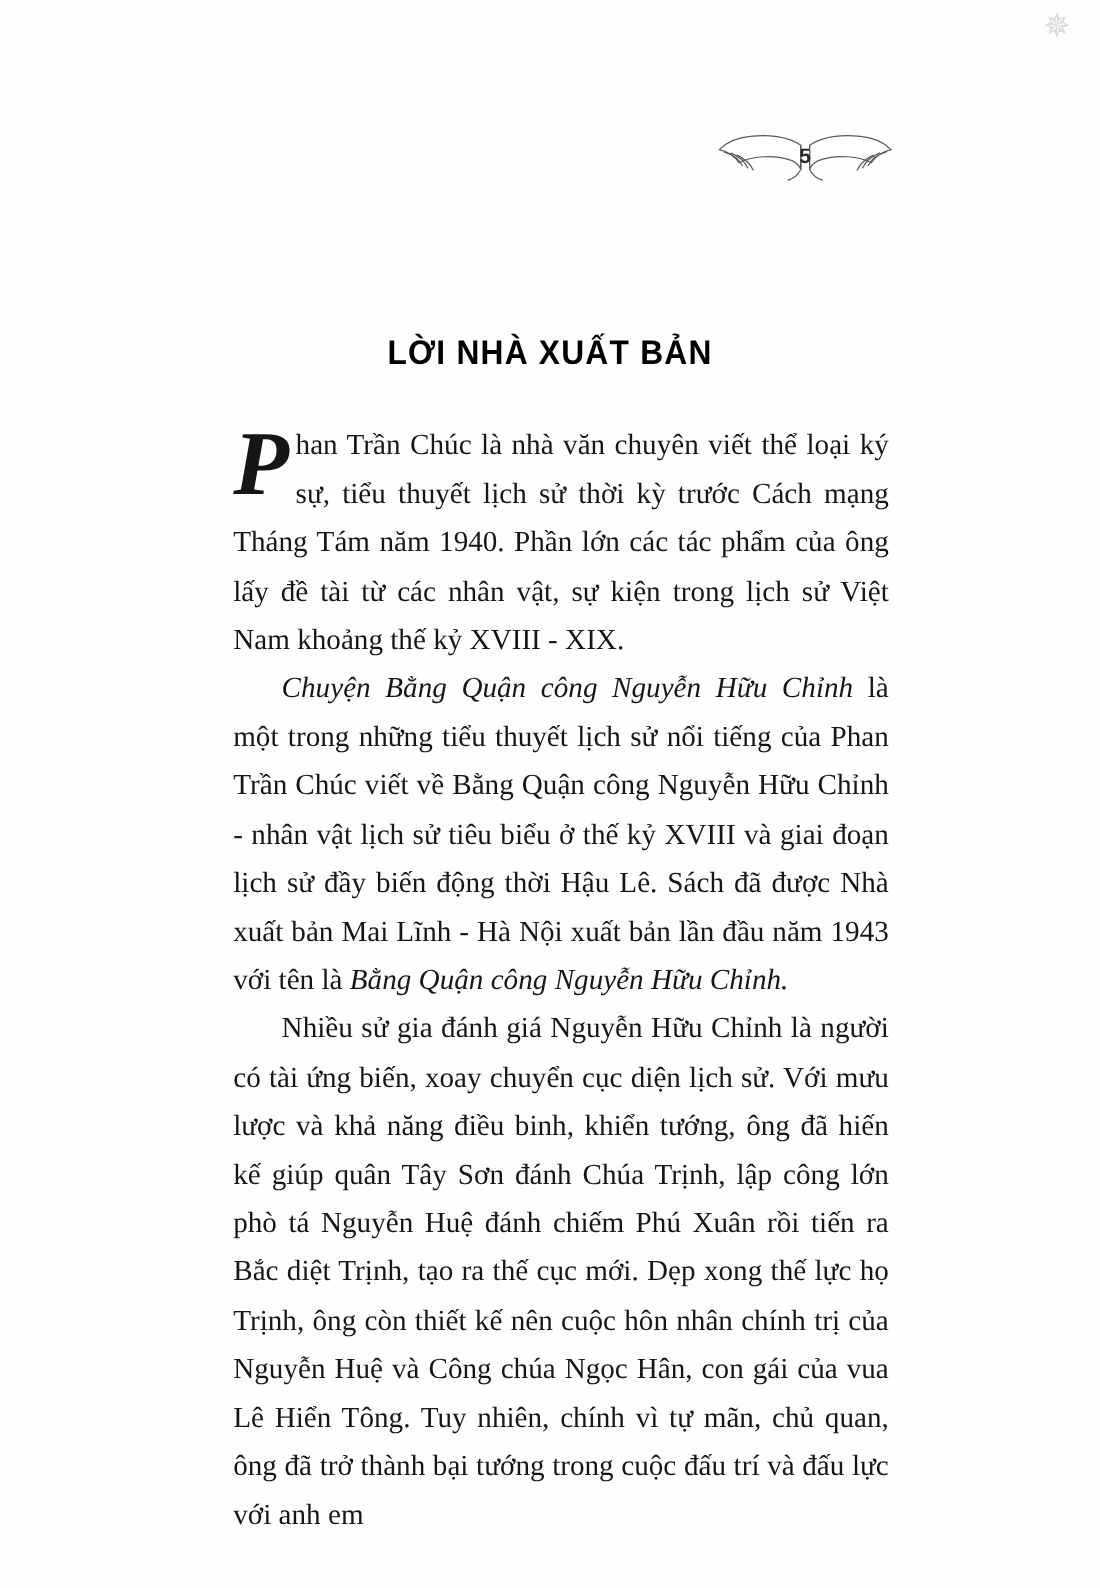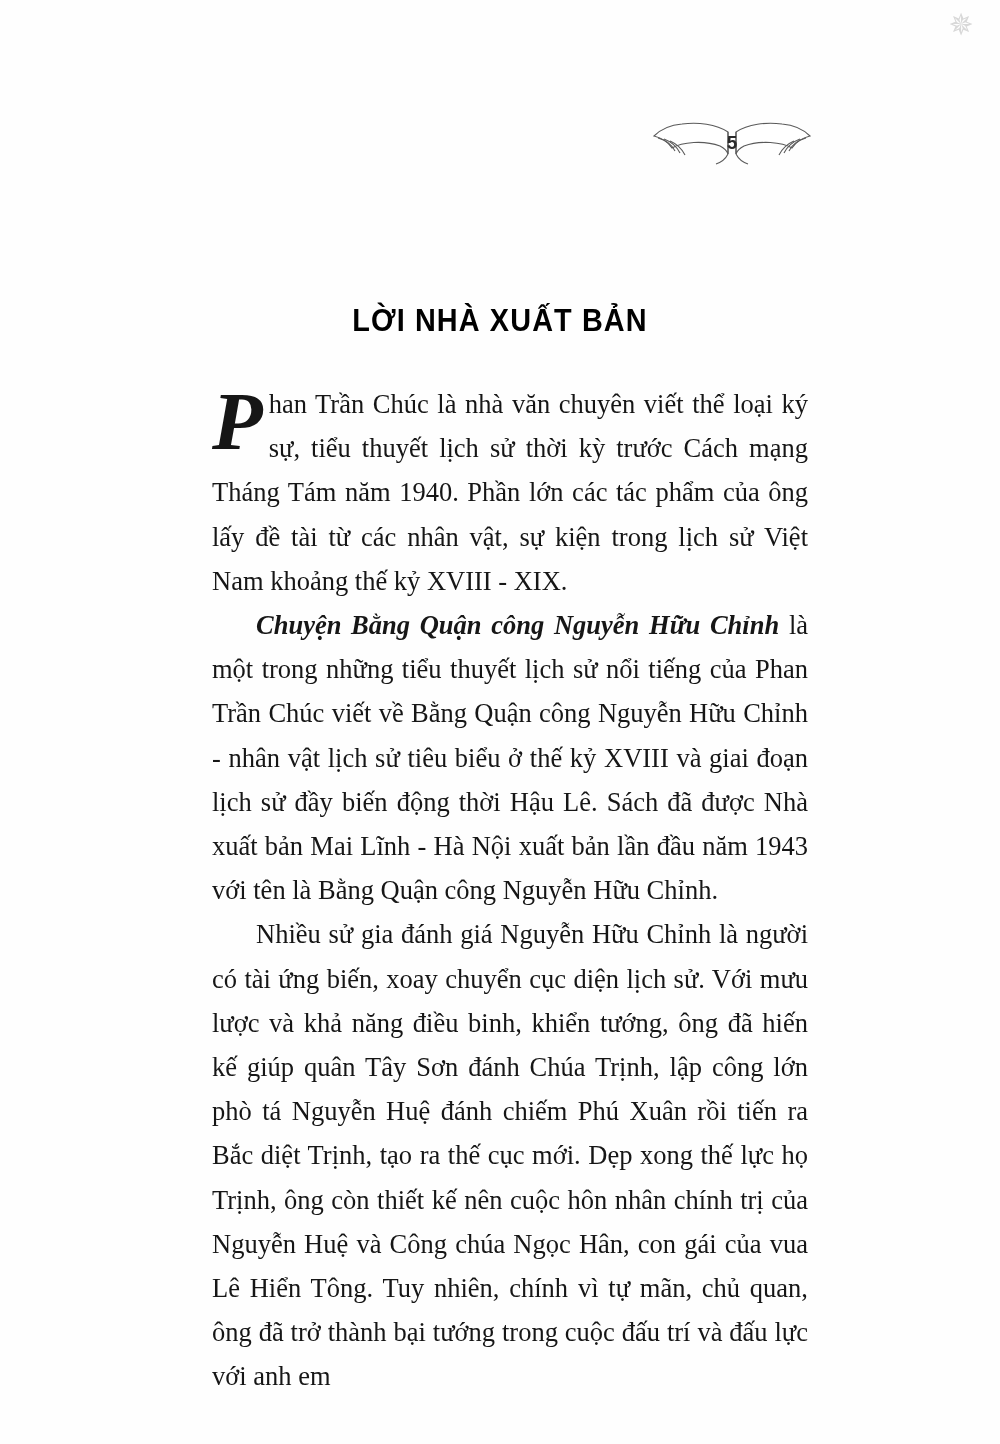--- a/index.html
+++ b/index.html
@@ -106,24 +106,25 @@
     font-family: "Liberation Serif", serif;
     font-style: italic;
     font-weight: bold;
     font-size: 83px;
     line-height: 66px;
     padding: 4px 6px 0 0;
     margin-top: 2px;
   }
 
   .bold-italic {
-    font-weight: bold;
+    font-weight: normal;
     font-style: italic;
   }
   .italic {
+    font-style: italic;
   }
 </style>
 </head>
 <body>
 
 <div class="page">
 
   <div class="corner-mark">✵</div>
 
   <div class="page-header">

